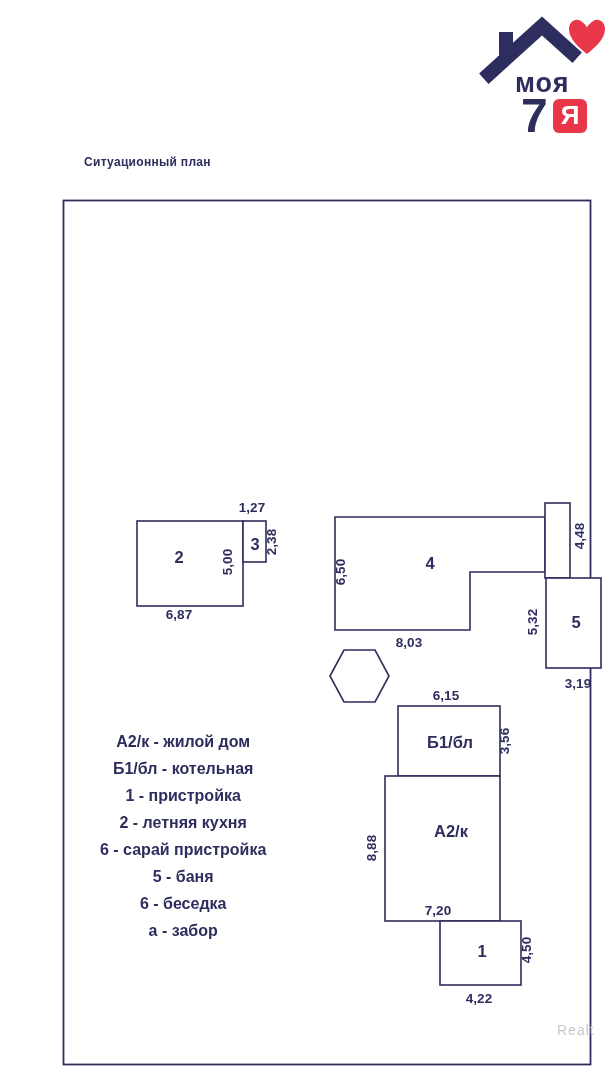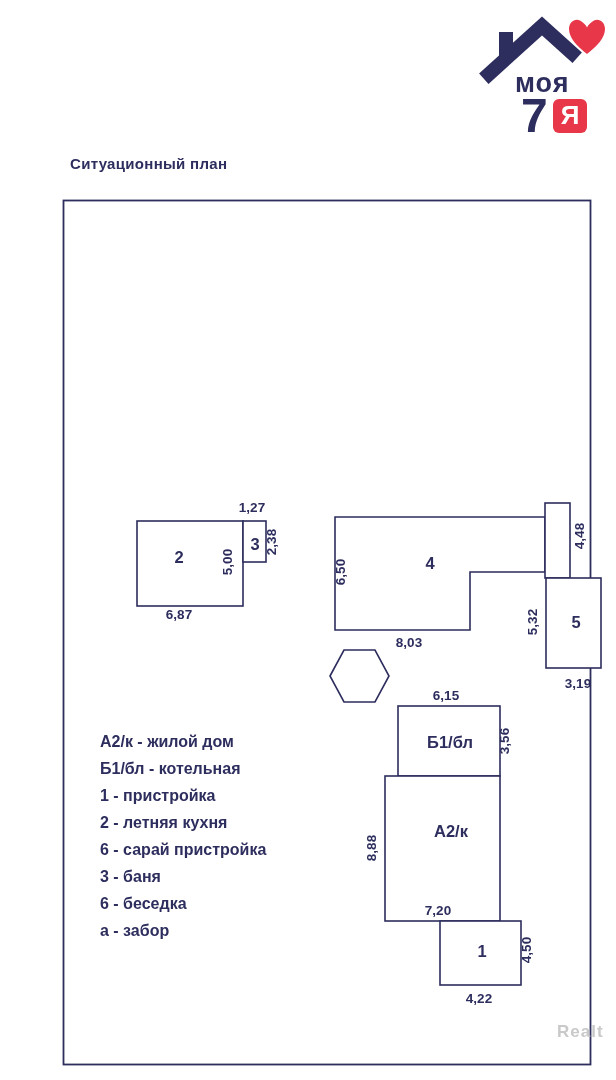--- a/index.html
+++ b/index.html
@@ -1,31 +1,31 @@
 <!DOCTYPE html>
 <html><head>
 <meta charset="utf-8">
 <style>
   html,body{margin:0;padding:0;background:#ffffff;}
   .page{position:relative;width:616px;height:1080px;background:#ffffff;
-        font-family:"Liberation Sans",sans-serif;overflow:hidden;}
+        font-family:"Liberation Sans",sans-serif;overflow:hidden;text-align:center;}
 
-  .title{position:absolute;left:70px;top:155px;margin:0;
-         font-size:15px;font-weight:700;color:#2d2d5e;letter-spacing:.3px;}
+  .title{position:absolute;left:84px;top:155px;margin:0;
+         font-size:12px;font-weight:700;color:#2d2d5e;letter-spacing:.3px;}
 
   .plan-svg{position:absolute;left:0;top:0;}
   .border{fill:none;stroke:#2d2d5e;stroke-width:1.8;}
   .shape{fill:#ffffff;stroke:#2d2d5e;stroke-width:1.6;}
   .dim{font-family:"Liberation Sans",sans-serif;font-size:13.5px;font-weight:700;fill:#2d2d5e;}
   .blabel{font-family:"Liberation Sans",sans-serif;font-size:16.5px;font-weight:700;fill:#2d2d5e;}
 
   .legend{position:absolute;left:100px;top:704px;color:#2d2d5e;
           font-size:16px;font-weight:700;line-height:27px;white-space:nowrap;margin-top:24px;}
 
-  .watermark{position:absolute;left:557px;top:1022px;font-size:17px;font-weight:700;
+  .watermark{position:absolute;left:557px;top:1022px;font-size:14px;font-weight:400;
              color:#c9c9c9;letter-spacing:1px;}
 
   .logo{position:absolute;left:479px;top:12px;width:130px;height:125px;}
   .logo-word-t{font-family:"Liberation Sans",sans-serif;font-size:27px;font-weight:700;fill:#2d2d5e;letter-spacing:1px;}
   .logo-seven-t{font-family:"Liberation Sans",sans-serif;font-size:48px;font-weight:700;fill:#2d2d5e;}
   .logo-ya-t{font-family:"Liberation Sans",sans-serif;font-size:26px;font-weight:700;fill:#ffffff;}
 </style>
 </head>
 <body>
 
@@ -88,20 +88,20 @@
     <text x="531" y="950" text-anchor="middle" transform="rotate(-90 531 950)" class="dim">4,50</text>
     <text x="479" y="1003" text-anchor="middle" class="dim">4,22</text>
   </svg>
 
   <div class="legend">
     <div>А2/к - жилой дом</div>
     <div>Б1/бл - котельная</div>
     <div>1 - пристройка</div>
     <div>2 - летняя кухня</div>
     <div>6 - сарай пристройка</div>
-    <div>3 - баня</div>
+    <div>5 - баня</div>
     <div>6 - беседка</div>
     <div>а - забор</div>
   </div>
 
   <div class="watermark">Realt</div>
 
 </div>
 
 </body></html>

